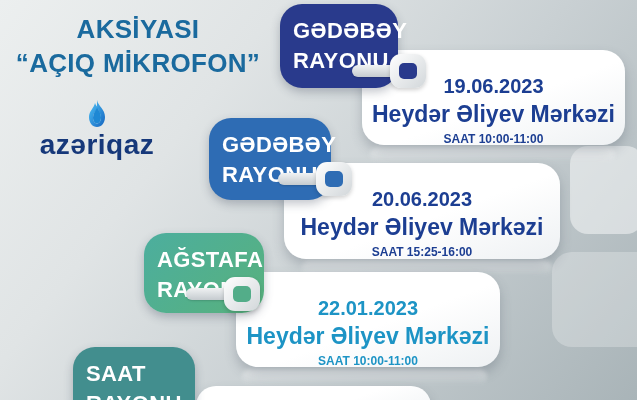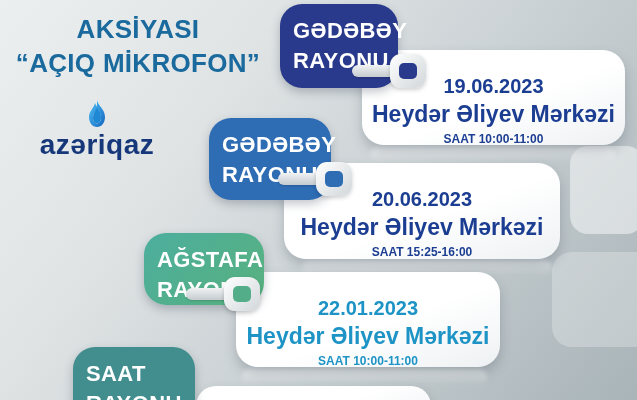--- a/index.html
+++ b/index.html
@@ -45,21 +45,21 @@
   .ink-cyan{color:#1d94c5;}
   
   .badge{
     position:absolute; z-index:4; border-radius:22px; color:#ffffff;
     font-weight:bold; font-size:22px; line-height:30px; letter-spacing:0.4px;
     padding:12px 0 0 13px; box-sizing:border-box;
     box-shadow:0 4px 10px rgba(55,65,85,0.30);
   }
   .badge-1{left:280px; top:4px;   width:118px; height:84px; background:#293a8c;}
   .badge-2{left:209px; top:118px; width:122px; height:82px; background:#2e6cb4;}
-  .badge-3{left:144px; top:233px; width:120px; height:72px; background:linear-gradient(135deg,#4cae9e,#58b17d);}
+  .badge-3{left:144px; top:233px; width:120px; height:80px; background:linear-gradient(135deg,#4cae9e,#58b17d);}
   .badge-4{left:73px;  top:347px; width:122px; height:75px; background:#428e8e;}
   
   .connector{position:absolute; width:86px; height:40px; z-index:6;}
   .c-pill{position:absolute; left:0; top:13px; width:50px; height:12px; border-radius:6px;
     background:linear-gradient(180deg,#f0f2f3,#c5cbcf); box-shadow:0 1px 2px rgba(0,0,0,0.15);}
   .c-hook{position:absolute; left:38px; top:2px; width:36px; height:34px; border-radius:11px;
     background:linear-gradient(135deg,#ffffff,#d2d7da); box-shadow:0 2px 4px rgba(0,0,0,0.18);}
   .c-hole{position:absolute; left:47px; top:11px; width:18px; height:16px; border-radius:5px;}
   .connector-1{left:352px; top:52px;}
   .connector-2{left:278px; top:160px;}

